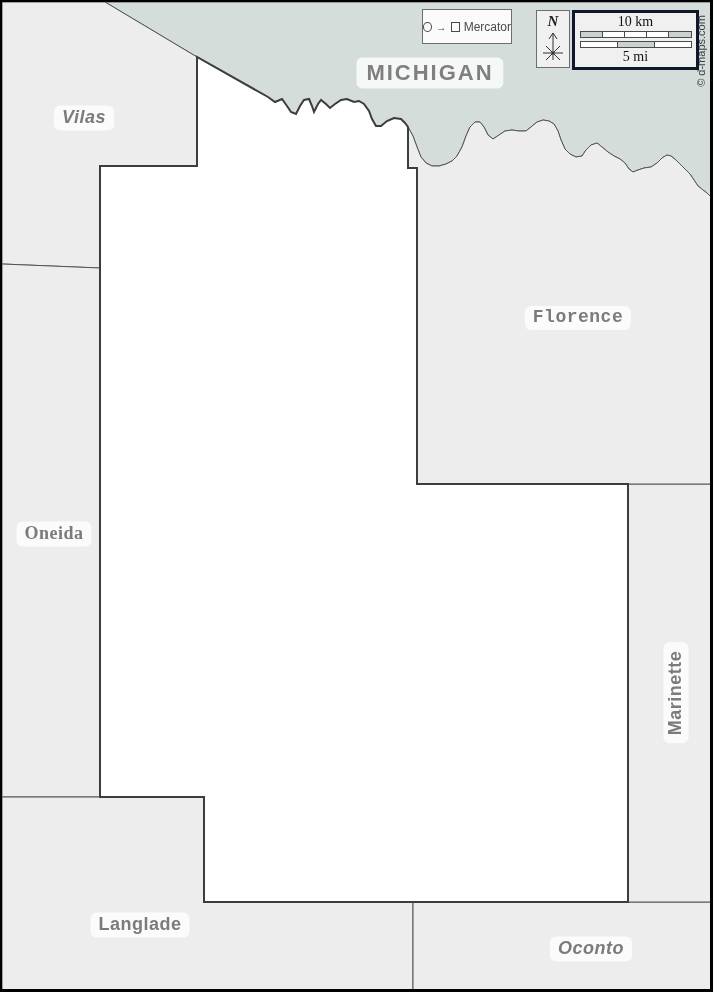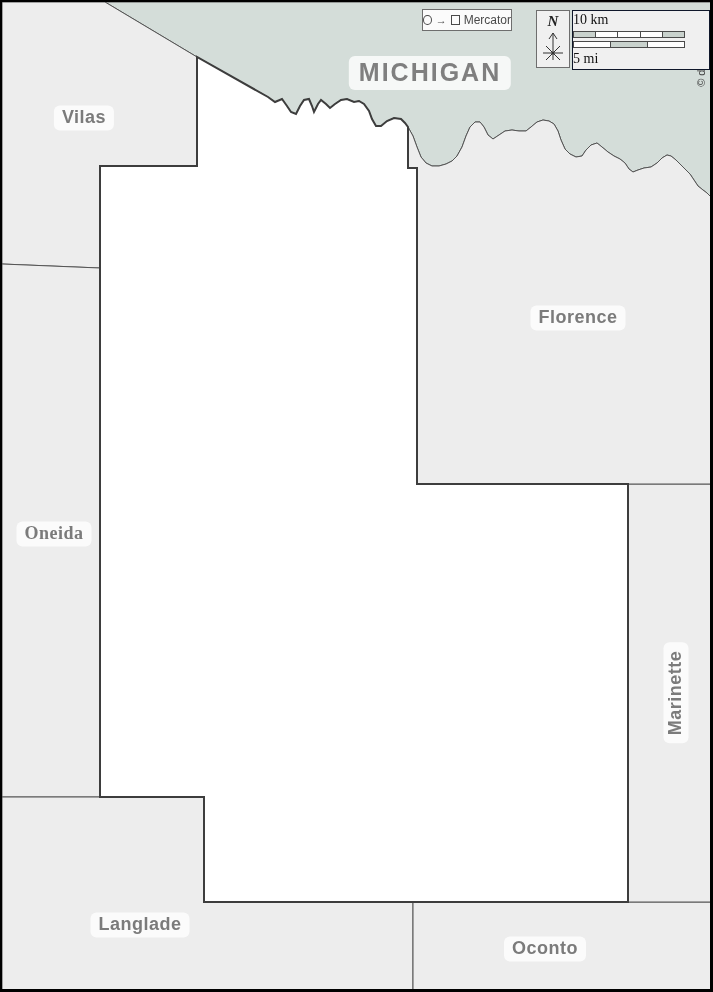--- a/index.html
+++ b/index.html
@@ -11,51 +11,51 @@
   .frame{position:absolute;inset:0;border-style:solid;border-color:#000;
     border-width:2px 3px 3px 2px;pointer-events:none;z-index:60;}
 
   
   .map-label{
     position:absolute;transform:translate(-50%,-50%);
     font-weight:bold;font-size:18px;letter-spacing:.5px;color:#7b7b7b;
     background:rgba(255,255,255,.78);border-radius:6px;
     padding:1px 8px 3px;white-space:nowrap;z-index:10;
   }
-  .map-label.state{font-size:25px;letter-spacing:2px;color:#7f7f7f;padding:2px 10px 3px;}
+  .map-label.state{font-size:22px;letter-spacing:2px;color:#7f7f7f;padding:2px 10px 3px;}
   .map-label.vertical{transform:translate(-50%,-50%) rotate(-90deg);}
   .credit{
     position:absolute;left:701px;top:51px;transform:translate(-50%,-50%) rotate(-90deg);
     font-size:11px;color:#3e3e3e;z-index:10;white-space:nowrap;
   }
 
   
   .mercator-box{
-    position:absolute;left:422px;top:9px;width:90px;height:22px;box-sizing:border-box;
+    position:absolute;left:422px;top:9px;width:90px;height:35px;box-sizing:border-box;
     background:#fbfbfb;border:1px solid #6e6e6e;display:flex;align-items:center;
     justify-content:center;gap:4px;font-size:12px;color:#4a4a4a;z-index:20;
   }
   .shape-circle{width:8px;height:8px;border:1px solid #4a4a4a;border-radius:50%;display:inline-block;}
   .shape-square{width:8px;height:8px;border:1px solid #4a4a4a;display:inline-block;}
   .arrow-icon::before{content:"\2192";font-size:11px;line-height:1;color:#4a4a4a;}
 
   
   .compass-box{
     position:absolute;left:536px;top:10px;width:34px;height:58px;box-sizing:border-box;
     background:#f0f0f0;border:1px solid #6e6e6e;text-align:center;z-index:20;
   }
   .compass-n{font-family:"Liberation Serif",serif;font-style:italic;font-weight:bold;
     font-size:15px;color:#222;line-height:1;margin-top:3px;}
   .compass-box svg{display:block;margin:1px auto 0;}
 
   
   .scale-box{
-    position:absolute;left:572px;top:10px;width:138px;height:60px;box-sizing:border-box;
-    background:#f0f0f0;border:1px solid #0f172a;display:flex;flex-direction:column;
-    justify-content:space-between;padding:2px 0 3px;z-index:20;
+    position:absolute;left:572px;top:10px;width:127px;height:60px;box-sizing:border-box;
+    background:#f0f0f0;border:3px solid #0f172a;display:flex;flex-direction:column;
+    align-items:center;justify-content:space-between;padding:2px 0 3px;z-index:20;
   }
   .scale-text{font-family:"Liberation Serif",serif;font-size:14px;color:#111;line-height:1;}
   .scale-bar{width:112px;height:7px;box-sizing:border-box;border:1px solid #4a4a4a;
     display:flex;background:#fff;}
   .scale-bar .seg{flex:1;border-right:1px solid #4a4a4a;}
   .scale-bar .seg:last-child{border-right:none;}
   .seg.shaded{background:#c9d2cd;}
 </style>
 </head>
 <body>
@@ -75,26 +75,26 @@
     <polygon fill="#ededed" stroke="#555555" stroke-width="1" points="413,902 711,902 711,990 413,990"></polygon>
 
     <polygon fill="#ededed" stroke="#555555" stroke-width="1" points="628,484 711,484 711,902 628,902"></polygon>
 
     <polygon fill="#ededed" stroke="#555555" stroke-width="1" points="408,127 413,136 417,147 421,157 426,163 432,166 439,166 446,164 452,161 457,156 462,147 466,136 470,127 475,122 480,122 484,127 488,135 493,139 499,135 505,131 512,130 519,131 526,131 531,127 537,122 543,120 549,121 554,124 558,131 561,140 565,149 570,154 576,157 582,156 586,150 591,145 597,143 602,147 608,152 614,156 620,159 625,163 629,169 633,172 638,170 644,168 651,167 657,163 662,158 667,155 671,156 676,160 681,165 686,170 690,174 694,180 698,186 703,190 707,193 711,197 711,484 417,484 417,168 408,168"></polygon>
 
     <polygon fill="#ffffff" stroke="#3d3d3d" stroke-width="2" points="100,166 197,166 197,57 268,97 275,102 282,99 287,106 291,112 296,114 300,106 304,100 309,99 312,106 314,112 318,104 321,100 326,104 330,108 335,104 341,100 347,99 354,102 359,101 364,104 369,111 372,119 376,126 381,126 387,121 394,118 401,119 405,123 408,127 408,168 417,168 417,484 628,484 628,902 204,902 204,797 100,797"></polygon>
   </svg>
 
   <div class="map-label state" style="left:430px;top:73px;">MICHIGAN</div>
-  <div class="map-label" style="left:84px;top:118px;">Vilas</div>
-  <div class="map-label" style="left:578px;top:318px;">Florence</div>
+  <div class="map-label" style="left:84px;top:118px;font-style:italic;">Vilas</div>
+  <div class="map-label" style="left:578px;top:318px;font-family:Liberation Mono, monospace;">Florence</div>
   <div class="map-label" style="left:54px;top:534px;font-family:Liberation Serif, serif;">Oneida</div>
   <div class="map-label vertical" style="left:676px;top:693px;">Marinette</div>
   <div class="map-label" style="left:140px;top:925px;text-align:center;">Langlade</div>
-  <div class="map-label" style="left:545px;top:949px;">Oconto</div>
+  <div class="map-label" style="left:591px;top:949px;font-style:italic;">Oconto</div>
 
   <div class="mercator-box">
     <span class="shape-circle"></span>
     <span class="arrow-icon"></span>
     <span class="shape-square"></span>
     <span>Mercator</span>
   </div>
 
   <div class="compass-box">
     <div class="compass-n">N</div>

